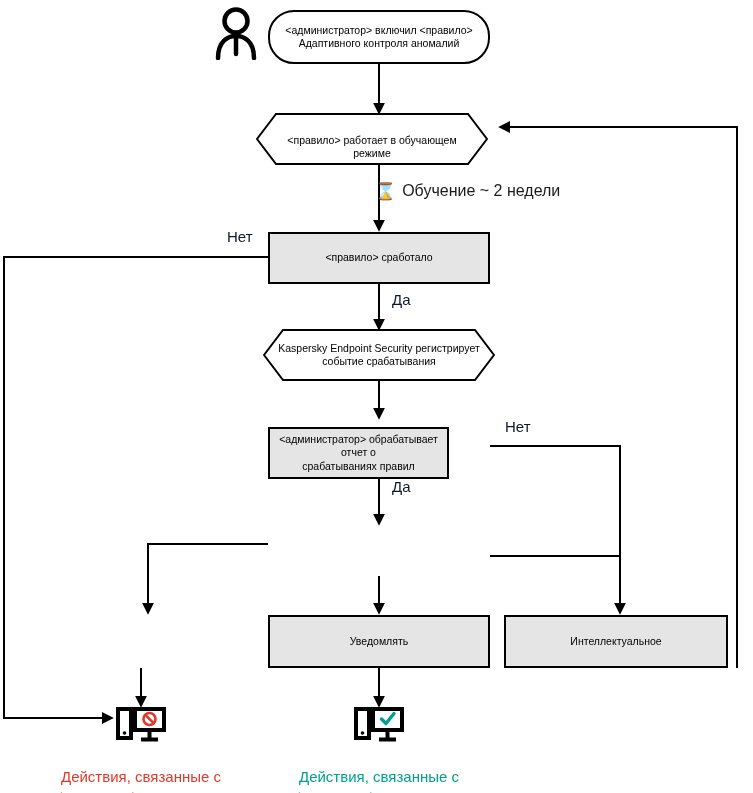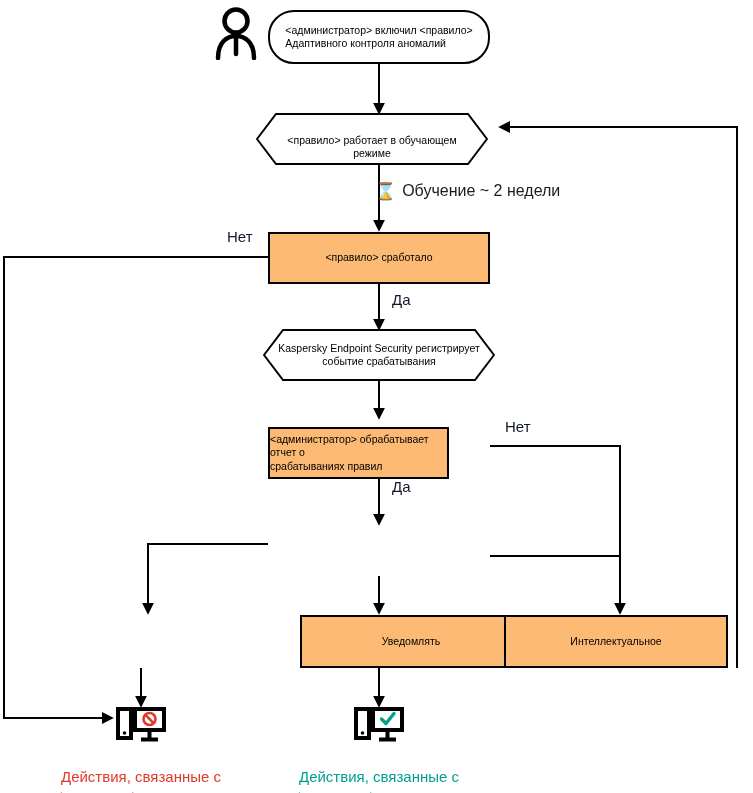--- a/index.html
+++ b/index.html
@@ -24,40 +24,40 @@
     width: 753px;
     height: 793px;
     pointer-events: none;
   }
   .node {
     position: absolute;
     box-sizing: border-box;
     display: flex;
     align-items: center;
     justify-content: center;
-    text-align: left;
+    text-align: center;
     color: #000000;
     z-index: 2;
   }
   .node-text {
     display: block;
     line-height: 1.25;
     white-space: pre-line;
   }
   
   .terminator {
     border: 2px solid #000000;
     border-radius: 26px;
     background: #ffffff;
     font-size: 10.5px;
   }
   
   .process {
     border: 2px solid #000000;
-    background: #fdba74;
+    background: #e5e5e5;
     font-size: 10.5px;
   }
   
   .hexwrap {
     position: absolute;
     z-index: 2;
   }
   .hexwrap svg {
     position: absolute;
     left: 0;
@@ -204,21 +204,21 @@
     <span class="node-text">&lt;администратор&gt; обрабатывает отчет о
 срабатываниях правил</span>
   </div>
 
   <div class="edge-label" style="left:505px; top:418px;"><span>Нет</span></div>
 
   <div class="edge-label" style="left:392px; top:478px;"><span>Да</span></div>
 
 
 
-  <div class="node process" style="left:268px; top:615px; width:222px; height:53px;margin-left:32px;">
+  <div class="node process" style="left:268px; top:615px; width:222px; height:53px;">
     <span class="node-text">Уведомлять</span>
   </div>
 
   <div class="node process" style="left:504px; top:615px; width:224px; height:53px;">
     <span class="node-text">Интеллектуальное</span>
   </div>
 
   <div class="icon-abs" style="left:116px; top:705px; width:50px; height:40px;">
     <svg width="50" height="40" viewBox="0 0 50 40">
 

